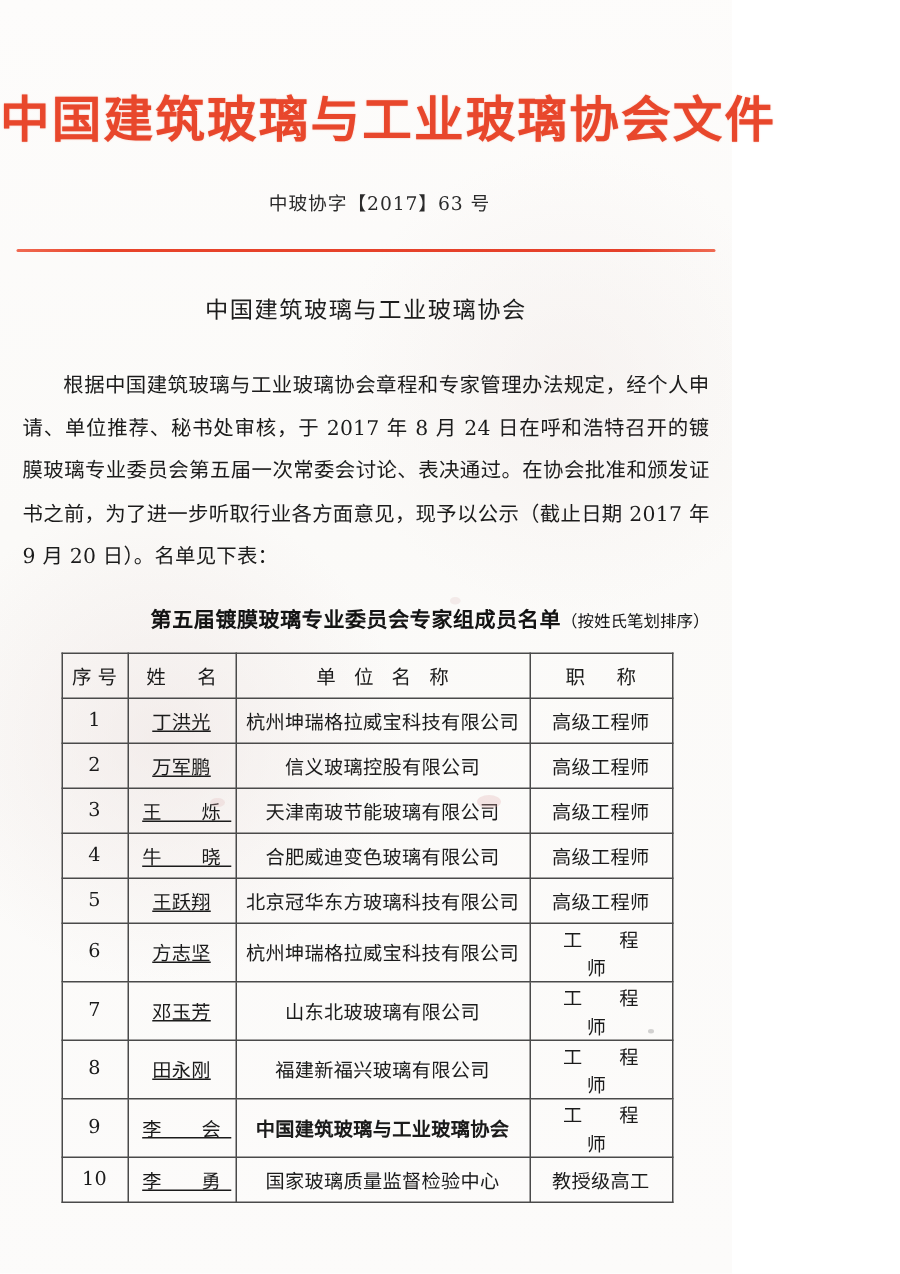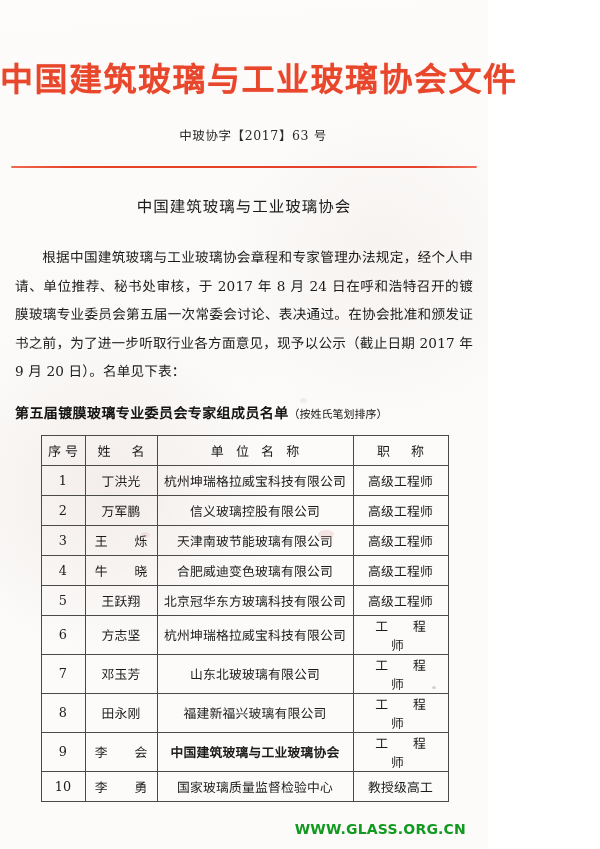--- a/index.html
+++ b/index.html
@@ -85,21 +85,21 @@
     color: #1b1b1b;
     text-align: justify;
     text-justify: inter-ideograph;
     text-indent: 2em;
     letter-spacing: 0.15px;
   }
 
   .table-caption {
     margin: 16px auto 0 auto;
     width: 458px;
-    text-align: left;
+    text-align: right;
     font-size: 14px;
     font-weight: 700;
     color: #141414;
     letter-spacing: 0.4px;
   }
   .table-caption .caption-note {
     font-size: 11px;
     font-weight: 400;
     letter-spacing: 0;
   }
@@ -130,21 +130,21 @@
     font-size: 13px;
     letter-spacing: 4px;
     text-indent: 4px;
   }
   col.c-idx   { width: 44px; }
   col.c-name  { width: 72px; }
   col.c-unit  { width: 196px; }
   col.c-title { width: 95px; }
 
   td.idx  { font-family: "DejaVu Serif", "Liberation Serif", serif; font-size: 12.5px; }
-  td.name { letter-spacing: 0.5px; }
+  td.name { letter-spacing: 0.5px; text-decoration: underline; }
   td.name.spaced { letter-spacing: 7px; text-indent: 7px; text-align: center; }
   td.unit { font-size: 12.6px; letter-spacing: 0.2px; }
   td.unit.bold { font-weight: 700; }
   td.title { font-size: 12.6px; }
   td.title.spaced { letter-spacing: 6px; text-indent: 6px; }
 
   
   .footer-url {
     position: absolute;
     right: 22px;
@@ -263,20 +263,19 @@
         <tr>
           <td class="idx">10</td>
           <td class="name spaced">李　勇</td>
           <td class="unit">国家玻璃质量监督检验中心</td>
           <td class="title">教授级高工</td>
         </tr>
       </tbody>
     </table>
   </div>
 
-  <div class="footer-url" style="color: rgb(17, 154, 31);">WWW.GLASS.ORG.CN</div>
 
   <span class="blemish b1"></span>
   <span class="blemish b2"></span>
   <span class="blemish b3"></span>
   <span class="blemish b4"></span>
 
 </div>
 
 </body></html>

